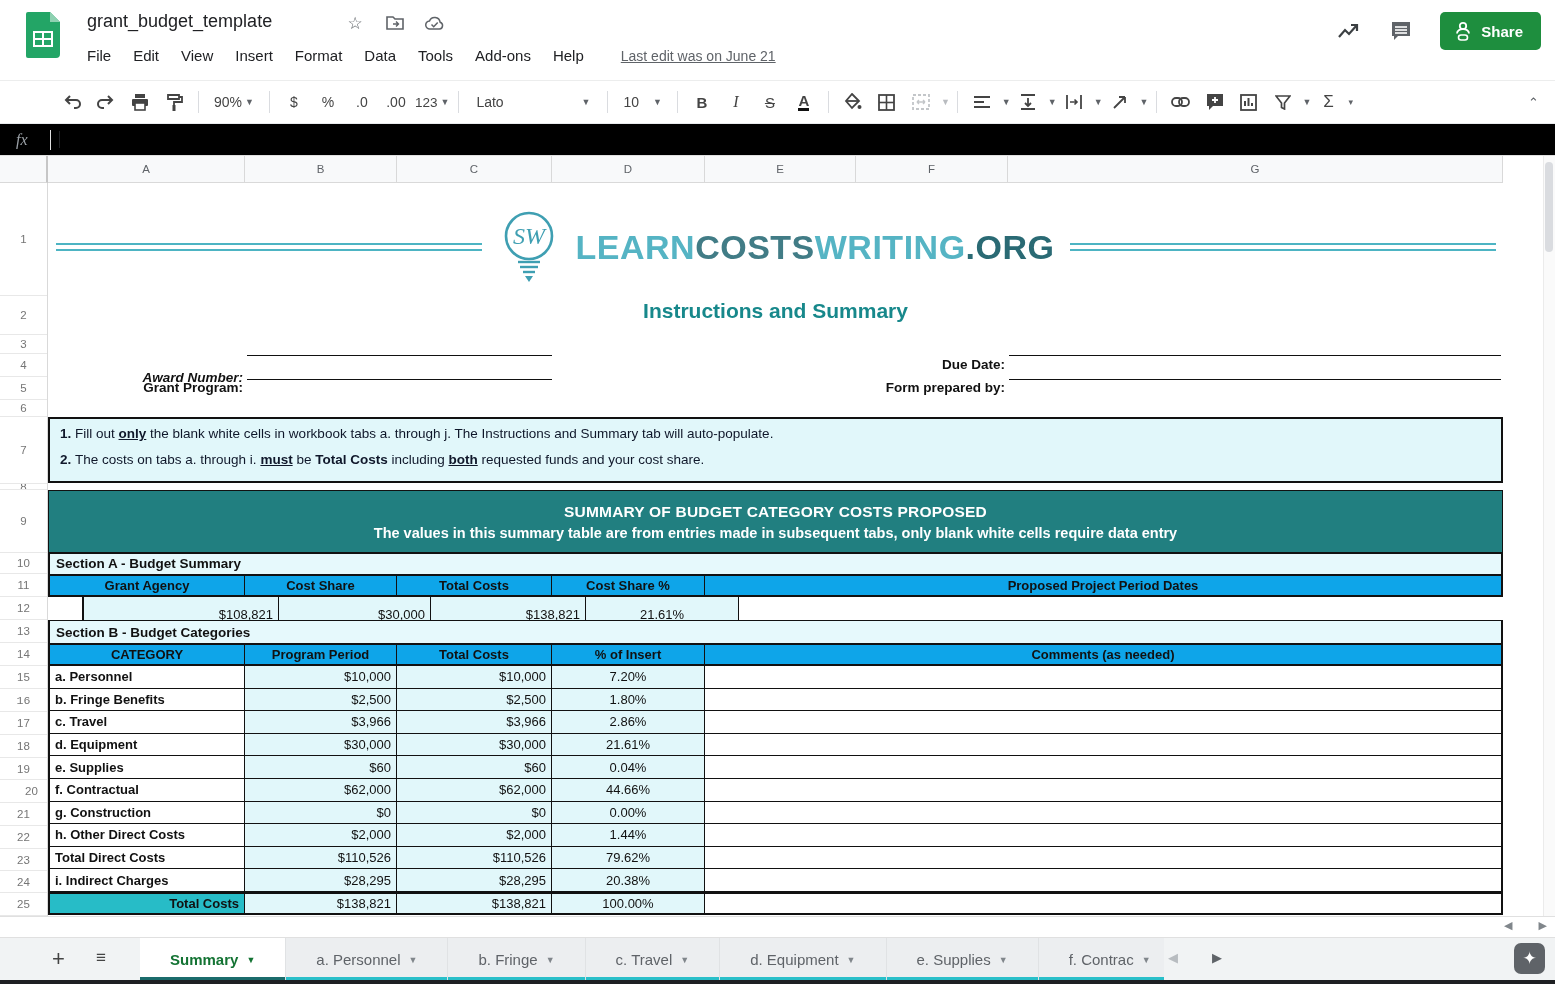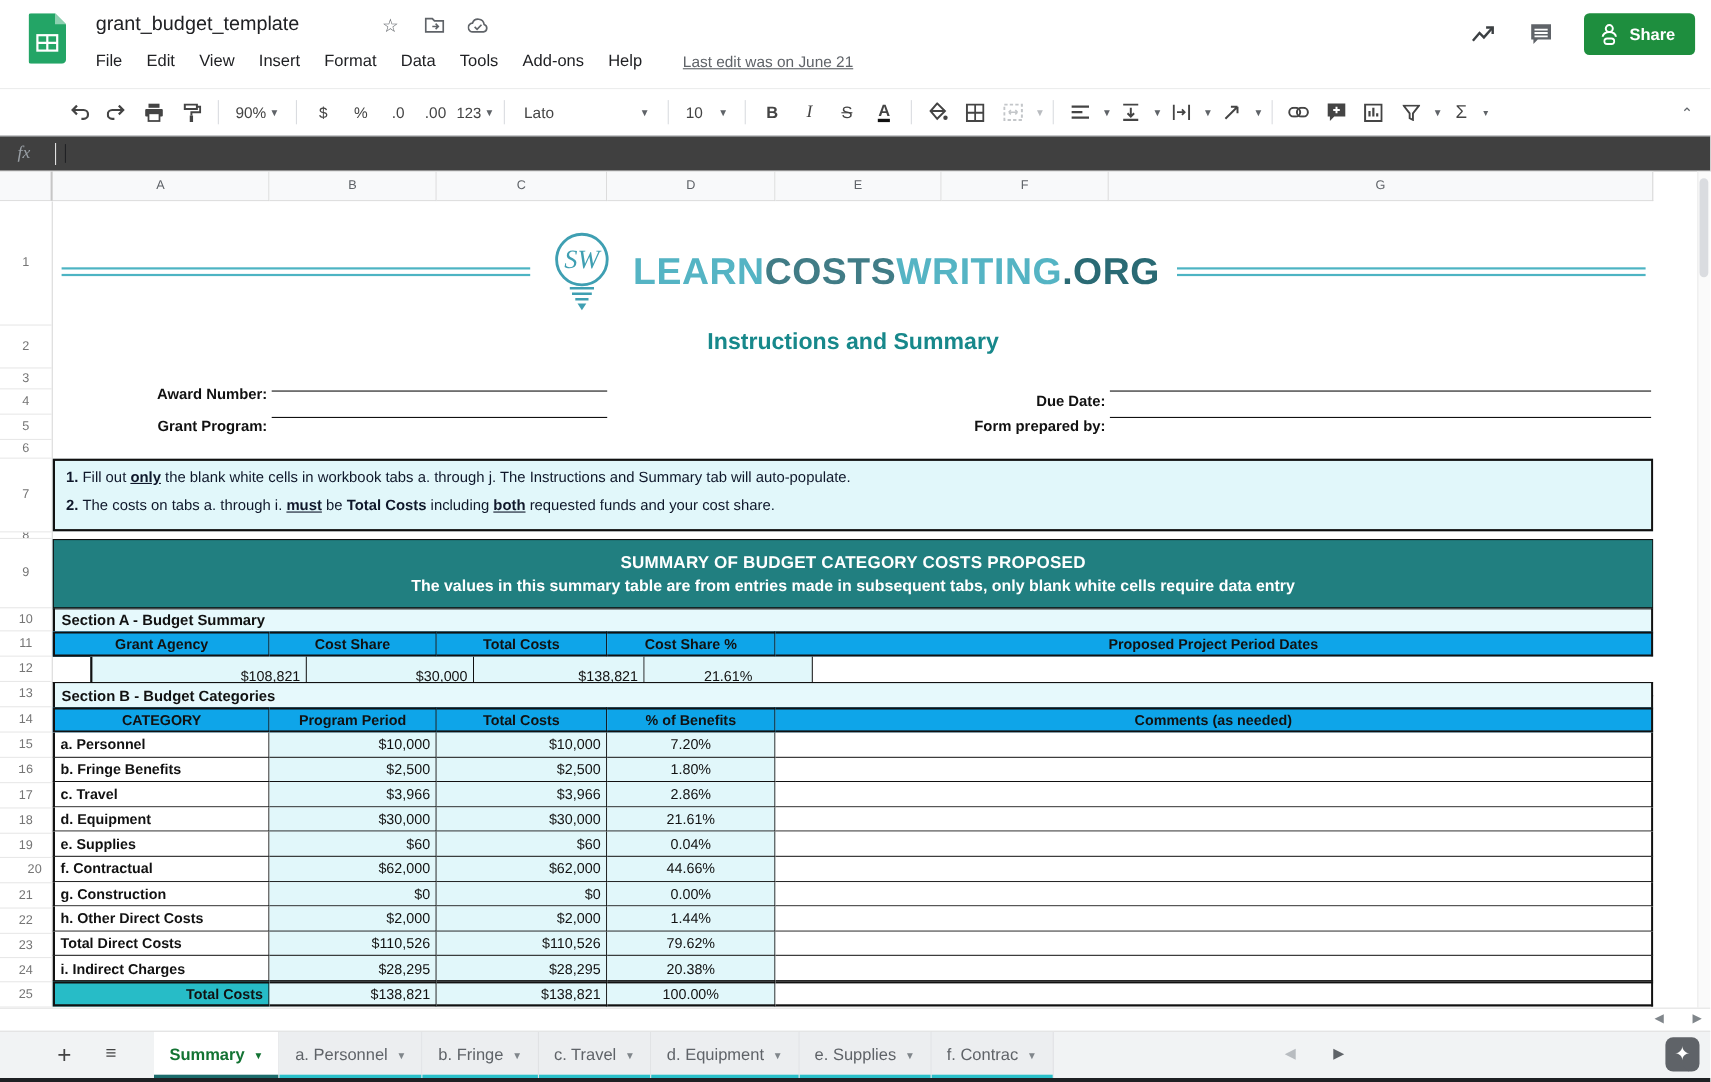--- a/index.html
+++ b/index.html
@@ -34,21 +34,21 @@
   .font-box { display:flex; align-items:center; justify-content:space-between; width:130px; padding:0 8px; }
   .bold-b { font-weight:700; font-size:15px; }
   .ital-i { font-style:italic; font-family:"Liberation Serif", serif; font-size:16px; }
   .strike-s { text-decoration:line-through; font-size:15px; }
   .color-a { font-size:15px; font-weight:700; border-bottom:3px solid #111; line-height:15px; }
   .disabled { color:#b9bcc0 !important; }
   .toolbar .chev-end { position:absolute; right:16px; color:#5f6368; font-size:13px; }
   .numfmt { letter-spacing:0; font-size:13.5px; }
 
   
-  .fbar { position:absolute; left:0; top:123px; width:1555px; height:33px; background:#404040;
+  .fbar { position:absolute; left:0; top:123px; width:1555px; height:33px; background:#000000;
     border-top:1px solid #e8eaed; border-bottom:1px solid #e0e0e0; display:flex; align-items:center; }
   .fx { font-family:"Liberation Serif", serif; font-style:italic; color:#9aa0a6; font-size:16px; margin-left:16px; }
   .fbar .sep { width:1px; height:20px; background:#e0e0e0; margin-left:22px; }
   .fcursor { width:1px; height:17px; background:#202124; margin-left:8px; }
 
   
   .colhead { position:absolute; left:0; top:156px; width:1555px; height:27px; background:#fff; }
   .corner { position:absolute; left:0; top:0; width:48px; height:27px; background:#f8f9fa;
     border-right:2px solid #c6c6c6; border-bottom:1px solid #d9d9d9; }
   .chcell { position:absolute; top:0; height:27px; background:#f8f9fa; border-right:1px solid #d9d9d9;
@@ -109,21 +109,21 @@
   
   .hstrip { position:absolute; left:0; top:916px; width:1555px; height:21px; background:#fff; border-top:1px solid #e0e0e0; }
   .hstrip .arrows { position:absolute; right:8px; top:2px; display:flex; gap:26px; color:#80868b; font-size:11px; }
 
   
   .tabbar { position:absolute; left:0; top:937px; width:1555px; height:43px; background:#f1f3f4;
     border-top:1px solid #e0e0e0; }
   .tab-plus { position:absolute; left:52px; top:8px; font-size:22px; color:#444; }
   .tab-list { position:absolute; left:96px; top:10px; font-size:17px; color:#444; }
   .tabs { position:absolute; left:140px; top:0; width:1024px; height:43px; display:flex; overflow:hidden; }
-  .tab { position:relative; display:flex; align-items:center; gap:8px; padding:0 14px; height:43px;
+  .tab { position:relative; display:flex; align-items:center; gap:8px; padding:0 30px; height:43px;
     font-size:15px; color:#5f6368; background:#eceef0; border-right:1px solid #e0e2e4; white-space:nowrap; }
   .tab .stripe { position:absolute; left:0; right:0; bottom:0; height:4px; background:#29bfc9; }
   .tab.active { background:#fff; color:#137333; font-weight:700; }
   .tab.active .stripe { background:#1b6c6c; }
   .tab .tcaret { font-size:9px; color:#80868b; }
   .tab.active .tcaret { color:#137333; }
   .tabscroll { position:absolute; left:1168px; top:12px; display:flex; gap:34px; font-size:13px; color:#5f6368; }
   .tabscroll .dim { color:#b8bcc0; }
   .explore-btn { position:absolute; right:10px; top:5px; width:31px; height:31px; background:#5f6368;
     border-radius:7px; color:#fff; display:flex; align-items:center; justify-content:center; font-size:17px; }
@@ -402,21 +402,21 @@
           <line x1="22" y1="57" x2="40" y2="57" stroke="#3f9fb2" stroke-width="2.4"></line>
           <line x1="25" y1="62" x2="37" y2="62" stroke="#3f9fb2" stroke-width="2.4"></line>
           <path d="M27 66 h8 l-4 6 z" fill="#3f9fb2"></path>
         </svg>
         <span class="wordmark"><span class="wm-light">LEARN</span><span class="wm-dark">COSTS</span><span class="wm-light">WRITING</span><span class="wm-org">.ORG</span></span>
         <div class="dline"></div>
       </div>
 
       <div class="page-heading">Instructions and Summary</div>
 
-      <div class="field-label" style="left:0; top:168px; width:195px;">Award Number:</div>
+      <div class="field-label" style="left:0; top:187px; width:195px;font-style:italic;">Award Number:</div>
       <div class="field-line" style="left:199px; top:172px; width:305px;"></div>
       <div class="field-label" style="left:0; top:197px; width:195px;">Grant Program:</div>
       <div class="field-line" style="left:199px; top:196px; width:305px;"></div>
       <div class="field-label" style="left:657px; top:174px; width:300px;">Due Date:</div>
       <div class="field-line" style="left:961px; top:172px; width:492px;"></div>
       <div class="field-label" style="left:657px; top:197px; width:300px;">Form prepared by:</div>
       <div class="field-line" style="left:961px; top:196px; width:492px;"></div>
 
       <div class="instr-box" id="instr-box">
           <div class="instr-line"><span class="b">1. </span><span>Fill out </span><span class="b u">only</span><span> the blank white cells in workbook tabs a. through j. The Instructions and Summary tab will auto-populate.</span></div>
@@ -445,21 +445,21 @@
             <div class="tcell cell-comment"></div>
           </div>
         </div>
 
       <div class="sec-title" style="top:437px; height:23px; padding-top:4px;">Section B - Budget Categories</div>
       <div class="tableB" id="table-b">
           <div class="trow thead" style="height: 23px;">
             <div class="tcell ">CATEGORY</div>
             <div class="tcell ">Program Period</div>
             <div class="tcell ">Total Costs</div>
-            <div class="tcell ">% of Benefits</div>
+            <div class="tcell ">% of Insert</div>
             <div class="tcell ">Comments (as needed)</div>
           </div>
           <div class="trow " style="height: 22.6px;">
             <div class="tcell cell-cat">a. Personnel</div>
             <div class="tcell cell-money">$10,000</div>
             <div class="tcell cell-money">$10,000</div>
             <div class="tcell cell-pct">7.20%</div>
             <div class="tcell cell-comment"></div>
           </div>
           <div class="trow " style="height: 22.6px;">

